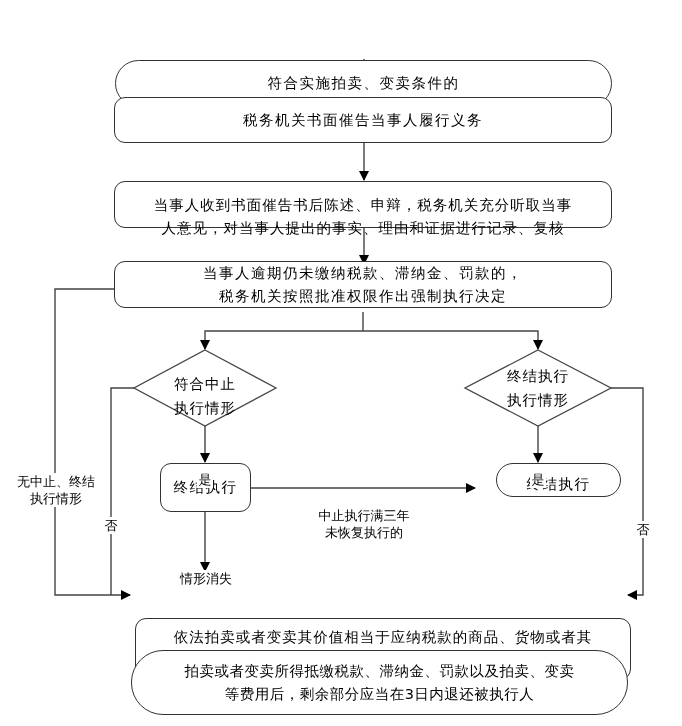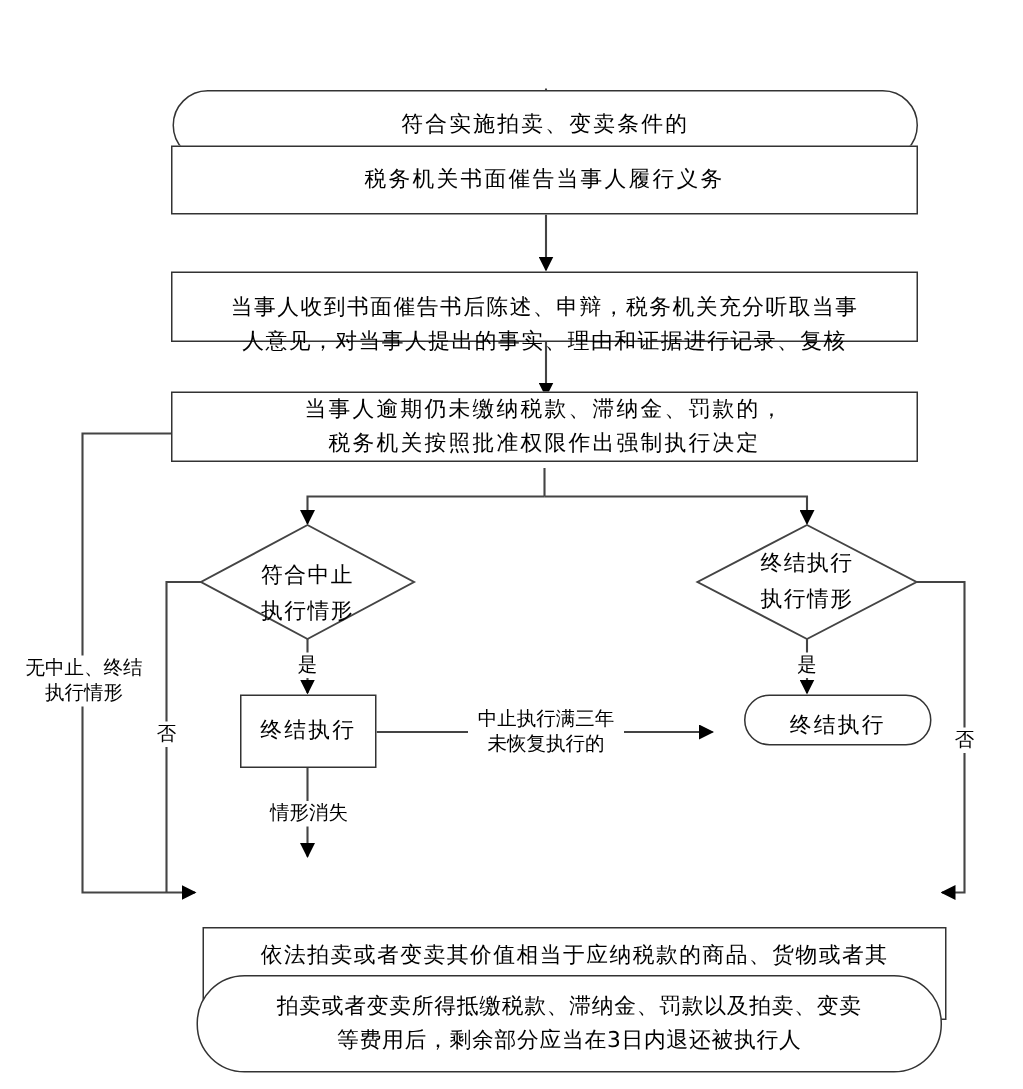--- a/index.html
+++ b/index.html
@@ -2,25 +2,25 @@
 <html><head>
 <meta charset="utf-8">
 <style>
   html, body { margin:0; padding:0; background:#ffffff; }
   body { width:682px; height:726px; position:relative; overflow:hidden;
          font-family:"DejaVu Sans", "Liberation Sans", sans-serif; color:#000; }
   svg.lines { position:absolute; left:0; top:0; width:682px; height:726px; }
   .node { position:absolute; box-sizing:border-box; border:1.3px solid #333; background:#fff;
           display:flex; align-items:center; justify-content:center; text-align:center;
           font-size:14.5px; line-height:23px; letter-spacing:1.5px; }
-  .rect { border-radius:0;align-items:center; }
+  .rect { border-radius:11px;align-items:center; }
   .term { border-radius:28px; }
   .txt { white-space:pre-line; }
   .label { position:absolute; font-size:13px; line-height:17px; text-align:center; background:#fff;
-           white-space:pre-line; }
+           white-space:pre-line;margin-top:36px; }
   .dtext { position:absolute; font-size:14.5px; line-height:24px; text-align:center; letter-spacing:1px;
            white-space:pre-line; }
 </style>
 </head>
 <body>
 
 <svg class="lines" viewBox="0 0 682 726">
   <defs>
     <marker id="arr" markerWidth="10" markerHeight="10" refX="9" refY="5" orient="auto" markerUnits="userSpaceOnUse">
       <path d="M0,0 L10,5 L0,10 Z" fill="#000"></path>

